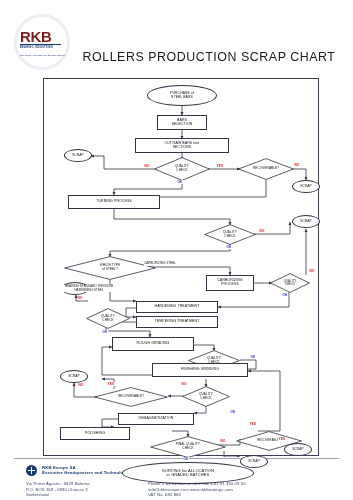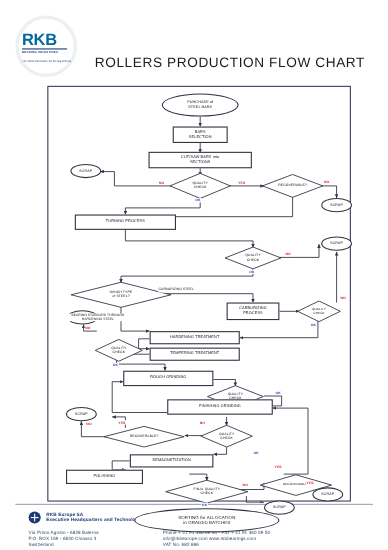--- a/index.html
+++ b/index.html
@@ -46,21 +46,21 @@
     position: absolute;
     left: 6px; top: 15px;
     width: 48px;
     text-align: left;
   }
   #logo-name {
     font-family: "Liberation Sans", sans-serif;
     font-weight: bold;
     font-size: 15px;
     letter-spacing: -0.3px;
-    color: #0369a1;
+    color: #7f1d1d;
     line-height: 15px;
   }
   #logo-rule {
     width: 41px; height: 1px;
     background: #1b3a74;
     margin-top: 0px;
   }
   #logo-sub {
     font-size: 2.6px;
     letter-spacing: 0.25px;
@@ -248,21 +248,21 @@
   <div id="logo-wrap">
     <div id="logo-swoosh"></div>
     <div id="logo-mark">
       <div id="logo-name">RKB</div>
       <div id="logo-rule"></div>
       <div id="logo-sub">BEARING INDUSTRIES</div>
       <div id="logo-tag">The Silent Alternative for the Big Wheels</div>
     </div>
   </div>
 
-  <div id="page-title">ROLLERS PRODUCTION FLOW CHART</div>
+  <div id="page-title">ROLLERS PRODUCTION SCRAP CHART</div>
 </div>
 
 <div id="chart-frame">
 
   <svg id="chart-canvas" viewBox="0 0 276 378">
     <defs>
       <marker id="ah" markerWidth="5" markerHeight="5" refX="4.2" refY="2" orient="auto">
         <path d="M0,0 L4.4,2 L0,4 Z" fill="#333344"></path>
       </marker>
     </defs>

